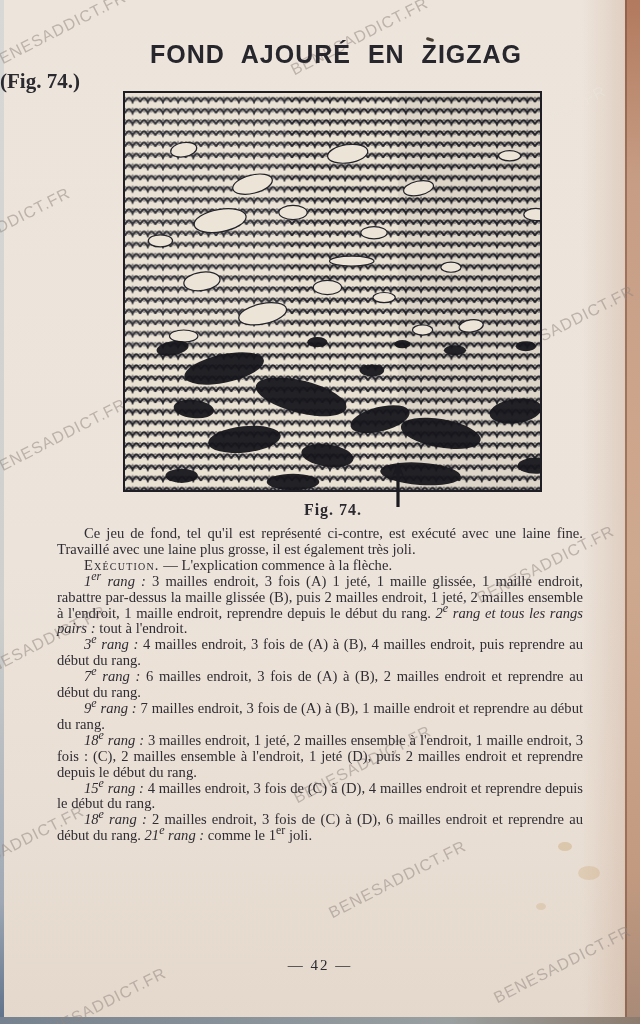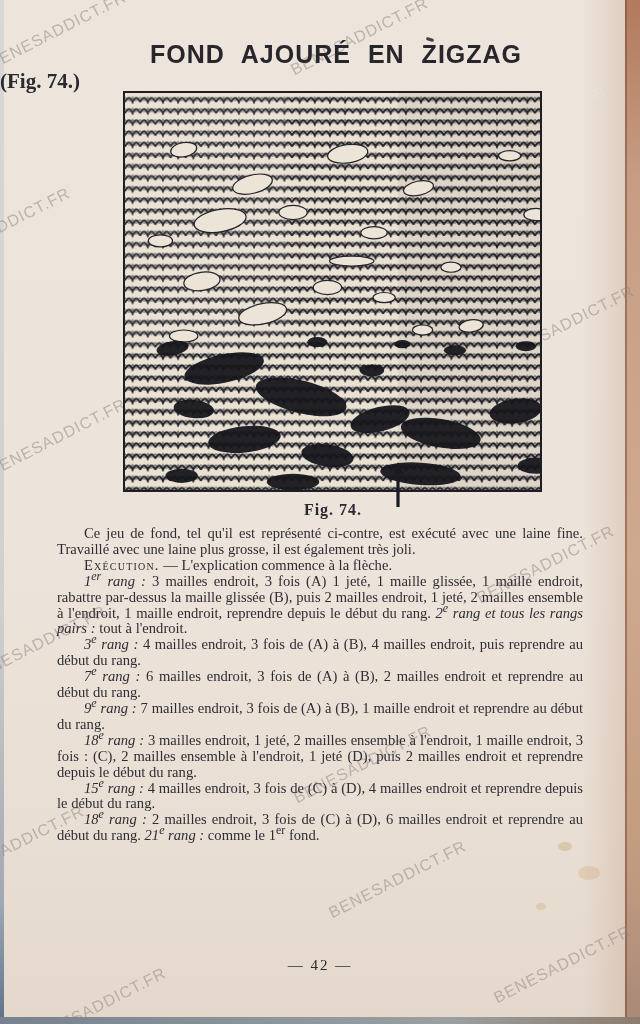--- a/index.html
+++ b/index.html
@@ -155,18 +155,18 @@
 
   <div class="body-text">
       <p><span>Ce jeu de fond, tel qu'il est représenté ci-contre, est exécuté avec une laine fine. Travaillé avec une laine plus grosse, il est également très joli.</span></p>
       <p><span class="smallcaps">Exécution.</span><span> — L'explication commence à la flèche.</span></p>
       <p><span class="italic">1</span><span class="sup italic">er</span><span class="italic"> rang : </span><span>3 mailles endroit, 3 fois (A) 1 jeté, 1 maille glissée, 1 maille endroit, rabattre par-dessus la maille glissée (B), puis 2 mailles endroit, 1 jeté, 2 mailles ensemble à l'endroit, 1 maille endroit, reprendre depuis le début du rang. </span><span class="italic">2</span><span class="sup italic">e</span><span class="italic"> rang et tous les rangs pairs : </span><span>tout à l'endroit.</span></p>
       <p><span class="italic">3</span><span class="sup italic">e</span><span class="italic"> rang : </span><span>4 mailles endroit, 3 fois de (A) à (B), 4 mailles endroit, puis reprendre au début du rang.</span></p>
       <p><span class="italic">7</span><span class="sup italic">e</span><span class="italic"> rang : </span><span>6 mailles endroit, 3 fois de (A) à (B), 2 mailles endroit et reprendre au début du rang.</span></p>
       <p><span class="italic">9</span><span class="sup italic">e</span><span class="italic"> rang : </span><span>7 mailles endroit, 3 fois de (A) à (B), 1 maille endroit et reprendre au début du rang.</span></p>
       <p><span class="italic">18</span><span class="sup italic">e</span><span class="italic"> rang : </span><span>3 mailles endroit, 1 jeté, 2 mailles ensemble à l'endroit, 1 maille endroit, 3 fois : (C), 2 mailles ensemble à l'endroit, 1 jeté (D), puis 2 mailles endroit et reprendre depuis le début du rang.</span></p>
       <p><span class="italic">15</span><span class="sup italic">e</span><span class="italic"> rang : </span><span>4 mailles endroit, 3 fois de (C) à (D), 4 mailles endroit et reprendre depuis le début du rang.</span></p>
-      <p><span class="italic">18</span><span class="sup italic">e</span><span class="italic"> rang : </span><span>2 mailles endroit, 3 fois de (C) à (D), 6 mailles endroit et reprendre au début du rang. </span><span class="italic">21</span><span class="sup italic">e</span><span class="italic"> rang : </span><span>comme le 1</span><span class="sup">er</span><span> fond.</span></p>
+      <p><span class="italic">18</span><span class="sup italic">e</span><span class="italic"> rang : </span><span>2 mailles endroit, 3 fois de (C) à (D), 6 mailles endroit et reprendre au début du rang. </span><span class="italic">21</span><span class="sup italic">e</span><span class="italic"> rang : </span><span>comme le 1</span><span class="sup">er</span><span> joli.</span></p>
     </div>
 
   <div class="page-number">— 42 —</div>
 
 </div>
 
 </body></html>

